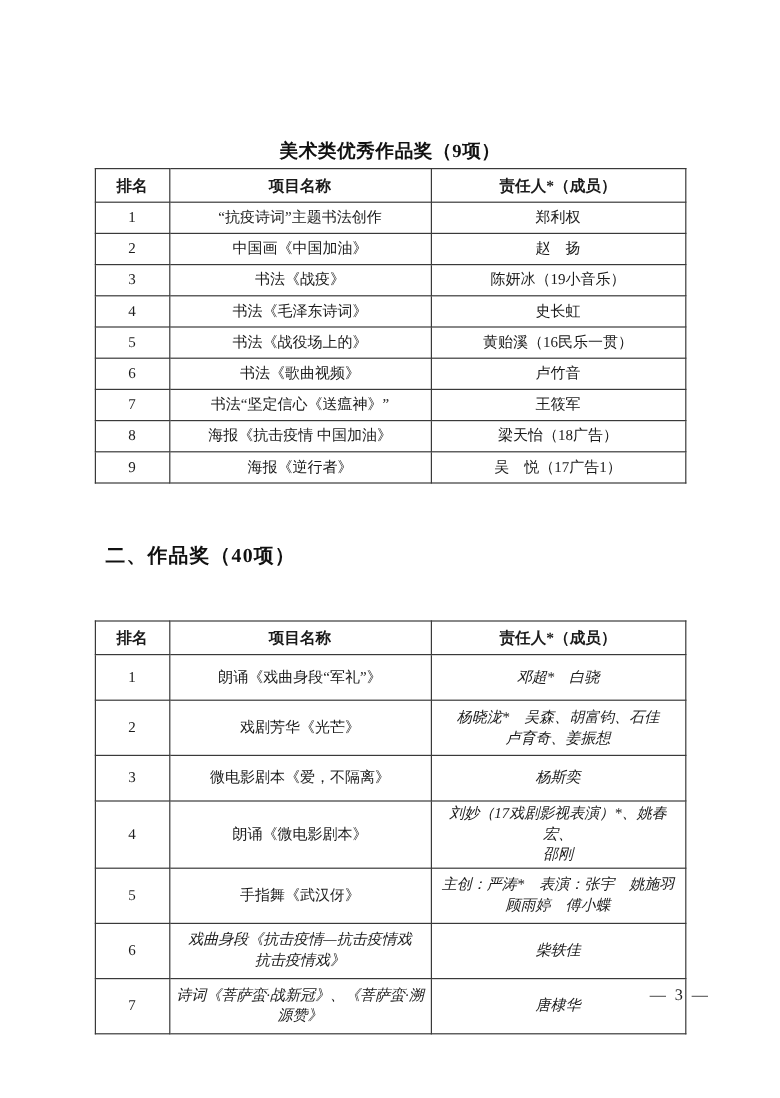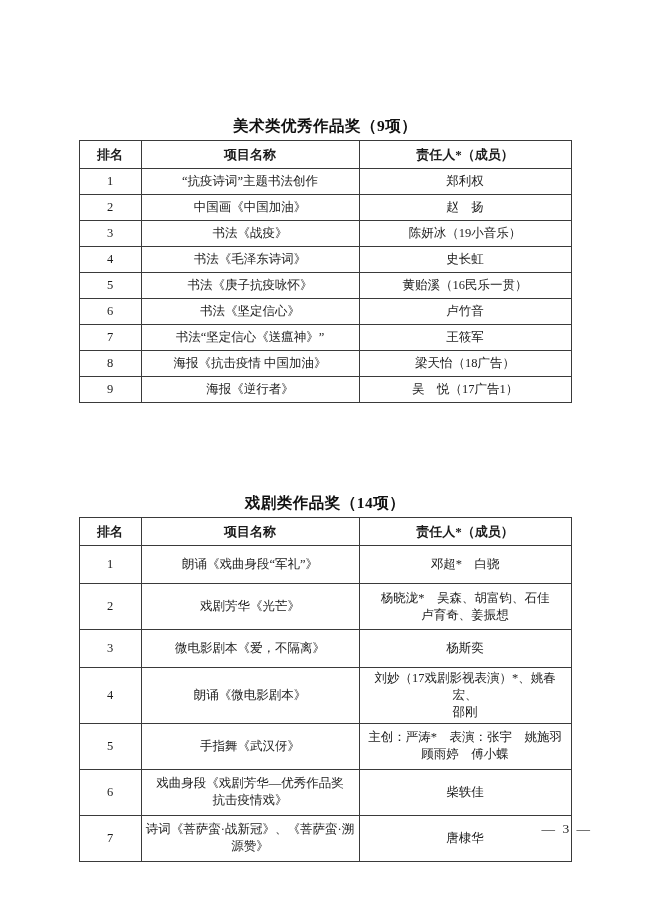--- a/index.html
+++ b/index.html
@@ -63,21 +63,21 @@
   .col-name  { width: 218px; }
   .col-person{ width: 212px; }
 
   .band {
     font-weight: bold;
     font-size: 13px;
     height: 24px;
   }
 
   
-  .twoline { line-height: 1.4; }
+  .twoline { line-height: 1.4; font-style: italic; }
   .small { font-size: 11.5px; }
 
   
   #title-1 { position: absolute; left: 0; top: 116px; width: 650px; }
   #table-1 { position: absolute; left: 0; top: 140px; width: 650px; }
   #heading-2 { position: absolute; left: 88px; top: 452px; }
   #title-2 { position: absolute; left: 0; top: 493px; width: 650px; }
   #table-2 { position: absolute; left: 0; top: 517px; width: 650px; }
   #page-num {
     position: absolute; right: 58px; bottom: 78px;
@@ -125,26 +125,26 @@
           <td>书法《战疫》</td>
           <td>陈妍冰（19小音乐）</td>
         </tr>
         <tr class="r1">
           <td>4</td>
           <td>书法《毛泽东诗词》</td>
           <td>史长虹</td>
         </tr>
         <tr class="r1">
           <td>5</td>
-          <td>书法《庚子抗疫咏怀》</td>
+          <td>书法《战役场上的》</td>
           <td>黄贻溪（16民乐一贯）</td>
         </tr>
         <tr class="r1">
           <td>6</td>
-          <td>书法《坚定信心》</td>
+          <td>书法《歌曲视频》</td>
           <td>卢竹音</td>
         </tr>
         <tr class="r1">
           <td>7</td>
           <td>书法“坚定信心《送瘟神》”</td>
           <td>王筱军</td>
         </tr>
         <tr class="r1">
           <td>8</td>
           <td>海报《抗击疫情 中国加油》</td>
@@ -152,22 +152,22 @@
         </tr>
         <tr class="r1">
           <td>9</td>
           <td>海报《逆行者》</td>
           <td>吴　悦（17广告1）</td>
         </tr>
       </tbody>
     </table>
   </div>
 
-
-  <div id="title-2" class="table-title">戏剧类作品奖（14项）</div>
+  <div id="heading-2" class="section-heading">二、作品奖（40项）</div>
+
 
   <div id="table-2">
     <table class="doc">
       <colgroup>
         <col class="col-rank">
           <col class="col-name">
           <col class="col-person">
       </colgroup>
       <thead>
         <tr>
@@ -211,21 +211,21 @@
           <td>5</td>
           <td>手指舞《武汉伢》</td>
           <td class="twoline small">
             <div>主创：严涛*　表演：张宇　姚施羽</div>
             <div>顾雨婷　傅小蝶</div>
           </td>
         </tr>
         <tr class="r3">
           <td>6</td>
           <td class="twoline">
-            <div>戏曲身段《戏剧芳华—优秀作品奖</div>
+            <div>戏曲身段《抗击疫情—抗击疫情戏</div>
             <div>抗击疫情戏》</div>
           </td>
           <td class="twoline">
             <div>柴轶佳</div>
           </td>
         </tr>
         <tr class="r3">
           <td>7</td>
           <td class="twoline">
             <div>诗词《菩萨蛮·战新冠》、《菩萨蛮·溯</div>

